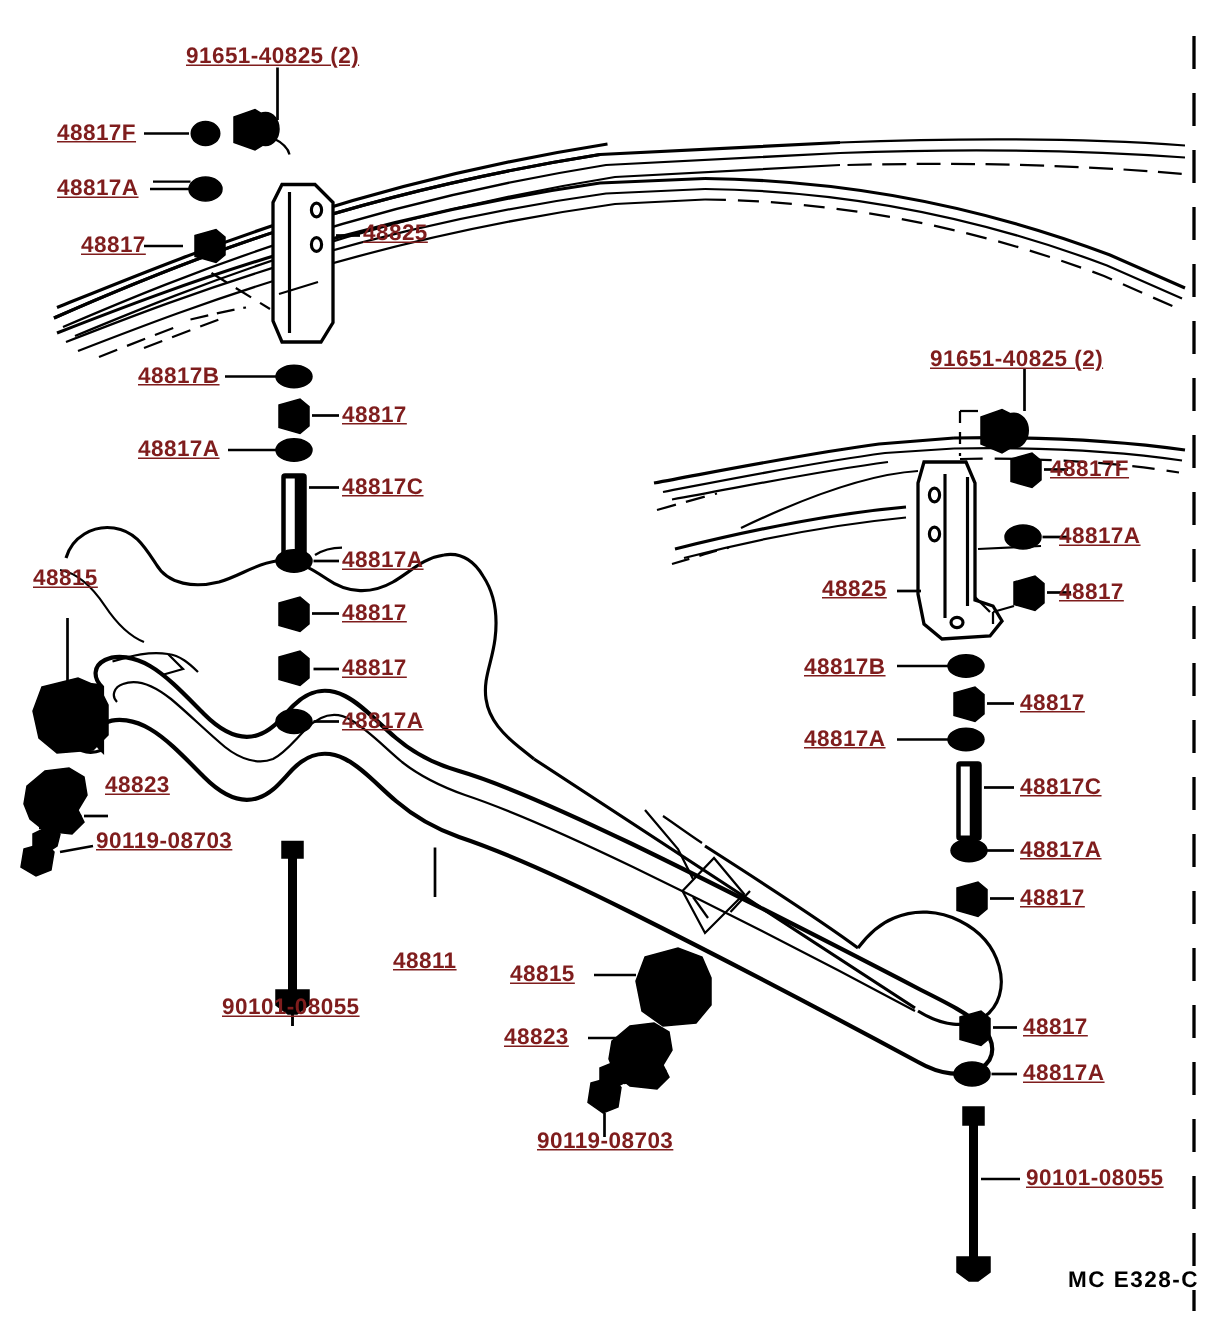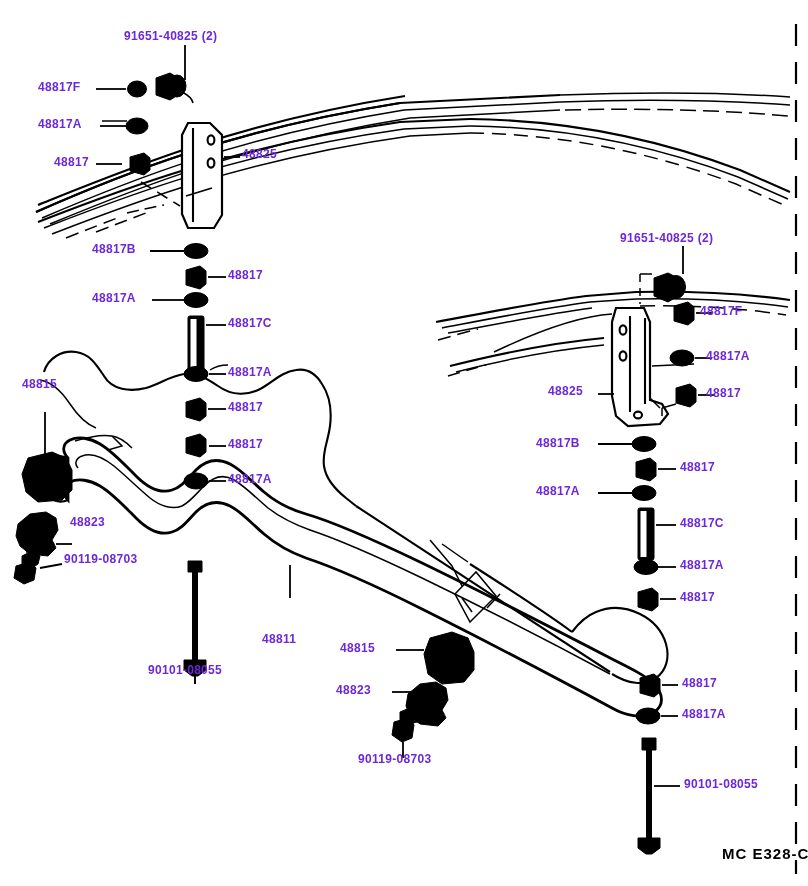--- a/index.html
+++ b/index.html
@@ -7,35 +7,35 @@
     width:808px;height:886px;position:relative;overflow:hidden;
     font-family:"Liberation Sans", sans-serif;
     background:#ffffff;
   }
   #diagram-root{position:absolute;left:0;top:0;width:808px;height:886px;}
   svg#dwg{position:absolute;left:0;top:0;width:808px;height:886px;display:block;}
   .lbl{
     position:absolute;
     font-family:"Liberation Sans", sans-serif;
     font-weight:bold;
-    font-size:12px;
+    font-size:15px;
     letter-spacing:0.3px;
-    color:#6d28d9;
+    color:#7f1d1d;
     white-space:nowrap;
     line-height:1;
+    text-decoration:underline;
   }
   .footer-code{
     position:absolute;
     font-family:"Liberation Sans", sans-serif;
     font-weight:bold;
     font-size:15px;
     letter-spacing:1px;
     color:#000;
     white-space:nowrap;
-    margin-left:10px;
   }
   .ln{stroke:#000;fill:none;}
   .lw1{stroke-width:1.5;}
   .lw2{stroke-width:2.1;}
   .lw3{stroke-width:2.8;}
   .solidblk{fill:#000;stroke:#000;stroke-width:1;}
   .whitefill{fill:#fff;stroke:#000;stroke-width:2.2;}
   .leader{stroke:#000;stroke-width:1.8;fill:none;}
   .dashedge{stroke:#000;stroke-width:2.2;fill:none;stroke-dasharray:22 16;}
 </style>

